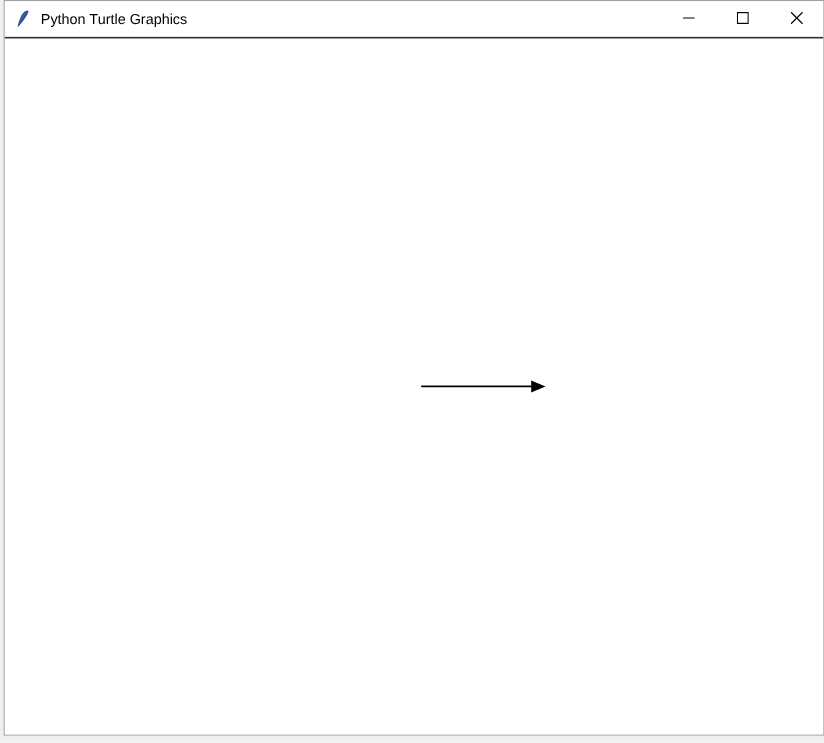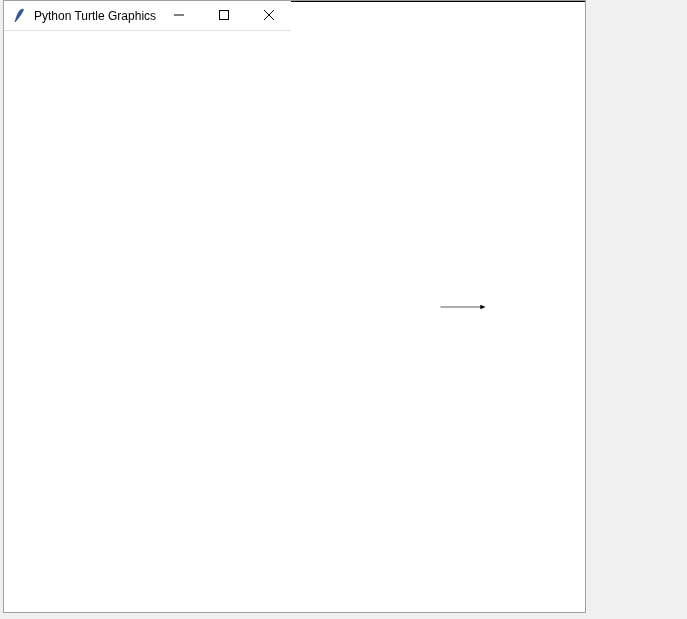--- a/index.html
+++ b/index.html
@@ -12,26 +12,26 @@
       height: 619px;
       background: #f0f0f0;
       font-family: "Segoe UI", Tahoma, sans-serif;
       position: relative;
       overflow: hidden;
     }
     .window {
       position: absolute;
       top: 0;
       left: 3px;
-      width: 583px;
+      width: 684px;
       height: 613px;
       background: #ffffff;
       border: 1px solid #a0a0a0;
       display: flex;
-      flex-direction: row;
+      flex-direction: column;
     }
     .titlebar {
       height: 30px;
       background: #ffffff;
       display: flex;
       align-items: center;
       border-bottom: 1px solid #e0e0e0;
       flex-shrink: 0;
     }
     .titlebar-icon {

